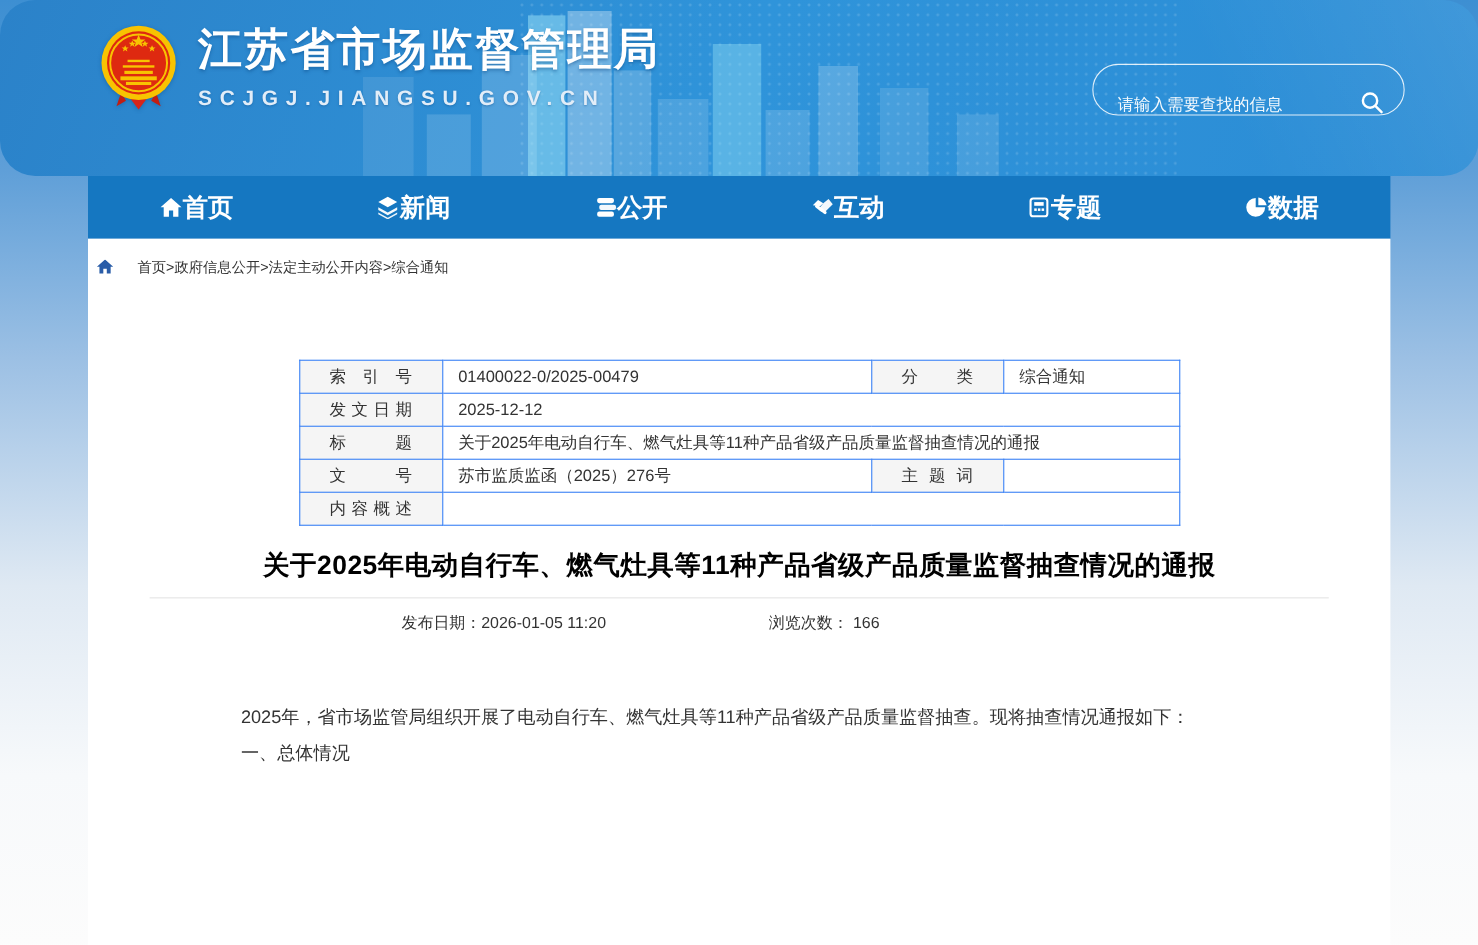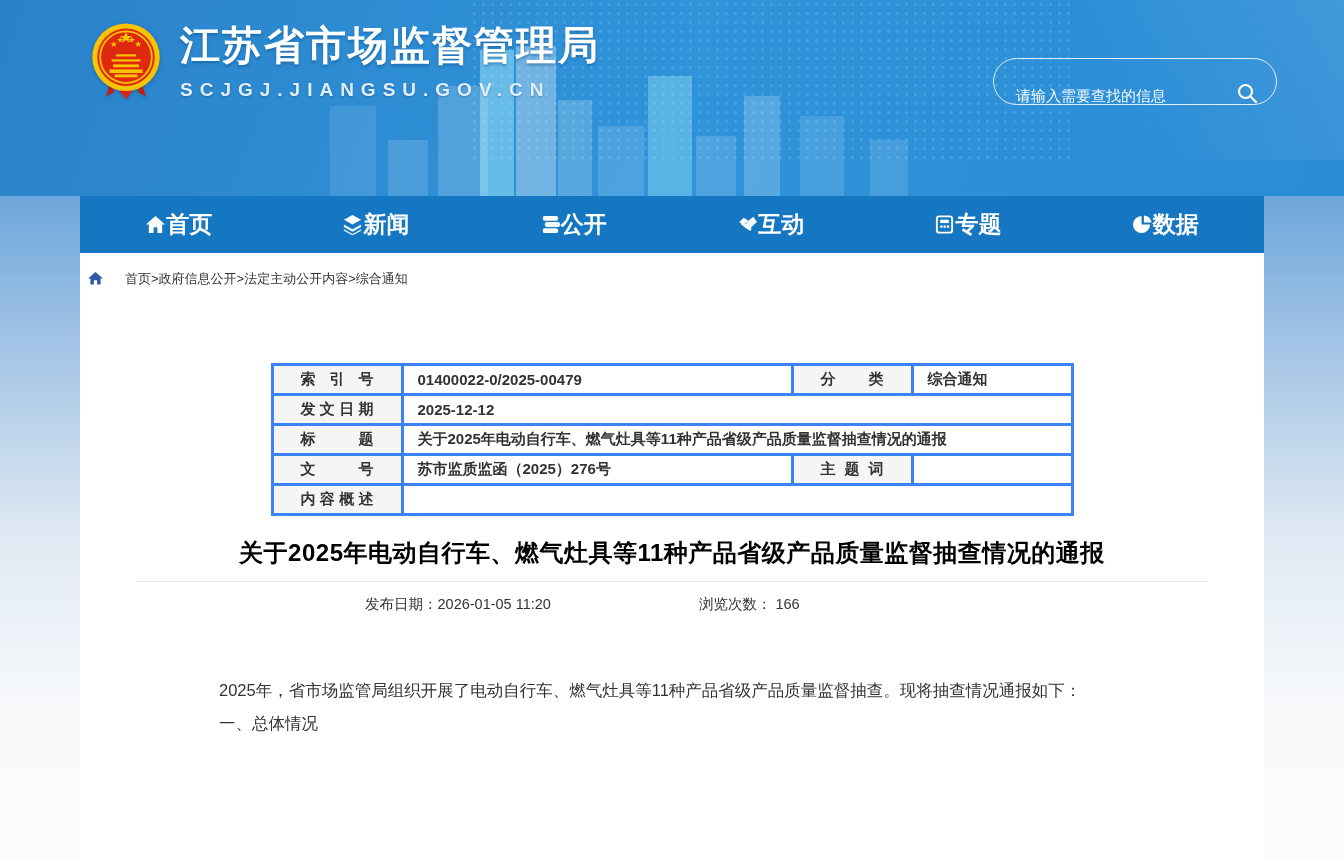--- a/index.html
+++ b/index.html
@@ -1,22 +1,22 @@
 <!DOCTYPE html>
 <html><head>
 <meta charset="utf-8">
 <style>
   * { margin:0; padding:0; box-sizing:border-box; }
   html,body { width:1344px; height:859px; overflow:hidden;
     font-family:"Liberation Sans","DejaVu Sans",sans-serif; }
   body { background:linear-gradient(180deg,#3d8fd2 0%,#5f9fd8 18%,#9cc0e4 38%,#dfe9f3 62%,#f7f9fb 82%,#fcfcfc 100%); }
 
   
-  .site-header { position:relative; height:196px;
-    background:linear-gradient(110deg,#2b82c9 0%,#2f94da 50%,#2b8cd5 100%); overflow:hidden; }
+  .site-header { position:relative; height:160px;
+    background:linear-gradient(110deg,#2b82c9 0%,#2f94da 50%,#2b8cd5 100%); overflow:hidden;border-radius:32px; }
   .map-dots { position:absolute; left:470px; top:0; width:600px; height:160px;
     background-image:radial-gradient(circle, rgba(255,255,255,.5) 1.1px, transparent 1.6px);
     background-size:9px 9px; opacity:.28; }
   .buildings { position:absolute; left:330px; bottom:0; }
   .light-wedge { position:absolute; right:0; top:0; width:420px; height:160px;
     background:linear-gradient(245deg, rgba(255,255,255,.10) 0%, rgba(255,255,255,0) 55%); }
   .header-inner { position:relative; width:1184px; margin:0 auto; height:100%; }
   .logo-area { position:absolute; left:10px; top:22px; display:flex; align-items:center; }
   .emblem { width:72px; height:79px; flex:0 0 auto; filter:drop-shadow(0 1px 2px rgba(0,60,120,.35)); }
   .titles { margin-left:18px; }
@@ -44,21 +44,21 @@
   .breadcrumb { display:flex; align-items:center; gap:22px; padding:15px 0 0 8px;
     font-size:13px; color:#333; height:36px; }
   .breadcrumb svg { width:15px; height:13px; }
   .crumb-text { cursor:pointer; }
 
   
   .meta-table { width:800px; margin:74px auto 0; border-collapse:collapse; table-layout:fixed;
     font-size:15px; color:#333; }
   .meta-table col.c1 { width:130px; } .meta-table col.c2 { width:390px; }
   .meta-table col.c3 { width:120px; } .meta-table col.c4 { width:160px; }
-  .meta-table th, .meta-table td { border:3px solid #3b82f6; height:30px; font-weight:700; }
+  .meta-table th, .meta-table td { border:1px solid #3b82f6; height:30px; font-weight:400; }
   .meta-table th { background:#f5f5f5; text-align:justify; text-align-last:justify; padding:0 27px; }
   .meta-table td { background:#fff; text-align:left; padding:0 14px; overflow:hidden; white-space:nowrap; }
 
   
   .article-title { margin:14px 110px 0; text-align:center; font-size:24px; font-weight:700;
     color:#000; line-height:46px; letter-spacing:.5px; }
   .title-divider { border:none; border-top:1px solid #e4e4e4; margin:5px 56px 0; }
   .date-row { margin-top:13px; padding-left:285px; font-size:14.5px; color:#333;
     display:flex; align-items:center; }
   .views { margin-left:148px; }

